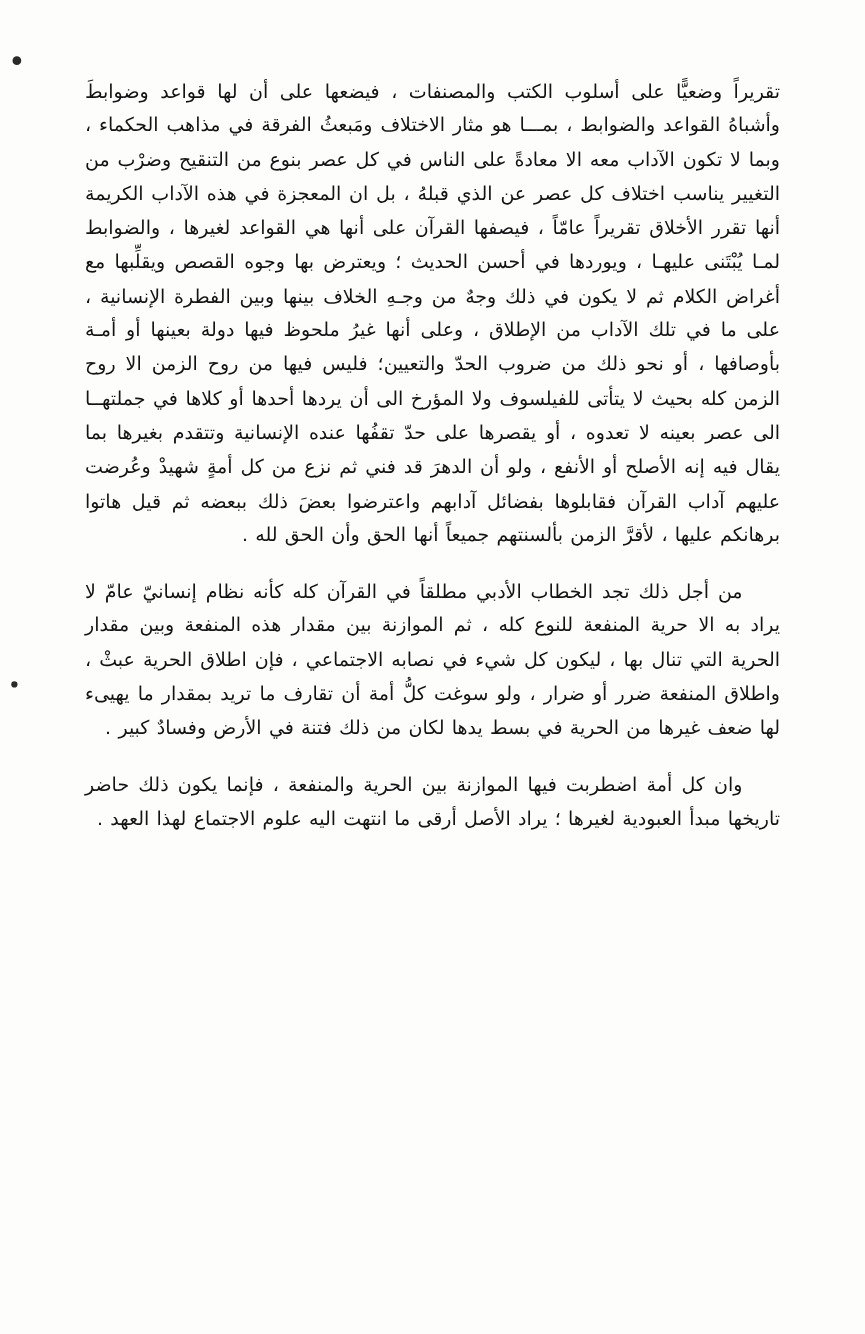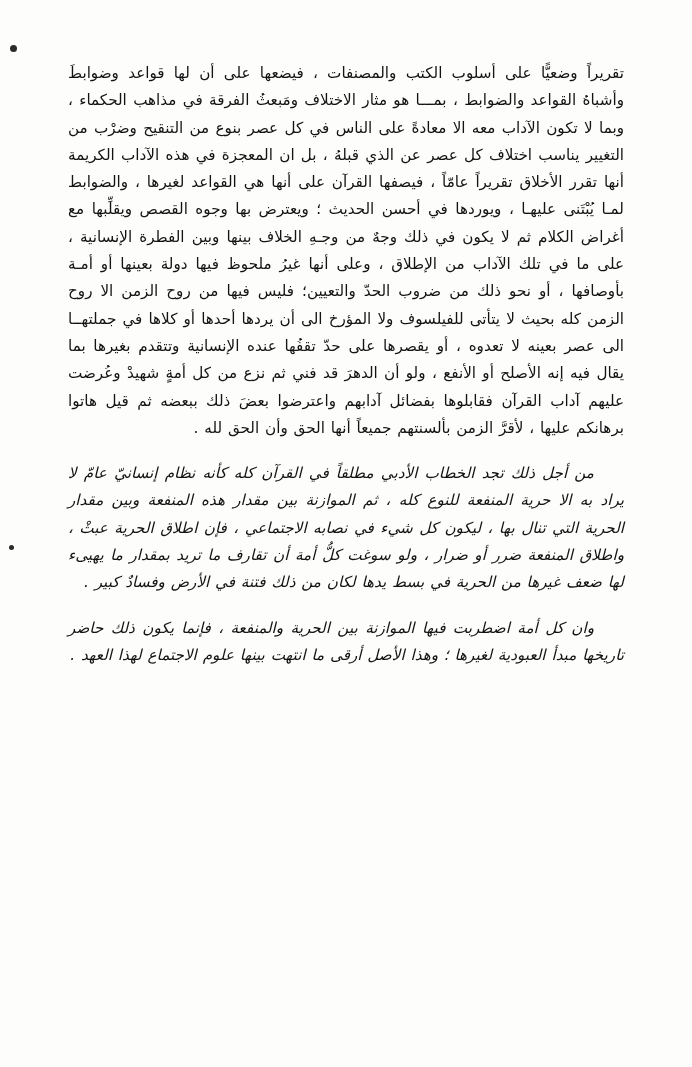--- a/index.html
+++ b/index.html
@@ -43,21 +43,20 @@
     font-size: 15.2px;
     line-height: 27.3px;
     color: #131313;
     letter-spacing: 0px;
     word-spacing: 1px;
     text-align: justify;
     text-align-last: right;
   }
   p.para.indent {
     text-indent: 30px;
-    font-style: italic;
   }
   p.para:last-child {
     margin-bottom: 0;
   }
   .page-number {
     position: absolute;
     bottom: 88px;
     left: 0;
     right: 0;
     text-align: center;
@@ -71,17 +70,17 @@
 <body>
 
 <div class="page">
 
   <span class="margin-mark mark-top"></span>
   <span class="margin-mark mark-mid"></span>
 
   <div class="text-column">
     <p class="para">تقريراً وضعيًّا على أسلوب الكتب والمصنفات ، فيضعها على أن لها  قواعد وضوابطَ وأشباهُ القواعد والضوابط ، بمـــا هو مثار الاختلاف ومَبعثُ الفرقة في مذاهب الحكماء ، وبما لا تكون الآداب معه الا  معادةً على الناس في كل عصر بنوع من التنقيح وضرْب من التغيير يناسب  اختلاف كل عصر عن الذي قبلهُ ، بل ان المعجزة في هذه الآداب الكريمة أنها  تقرر الأخلاق تقريراً عامّاً ، فيصفها القرآن على أنها هي القواعد لغيرها ، والضوابط لمـا يُبْتَنى عليهـا ، ويوردها في أحسن الحديث ؛ ويعترض بها وجوه  القصص ويقلِّبها مع أغراض الكلام ثم لا يكون في ذلك وجهٌ من وجـهِ  الخلاف بينها وبين الفطرة الإنسانية ، على ما في تلك الآداب من الإطلاق ، وعلى أنها غيرُ ملحوظ فيها دولة بعينها أو أمـة بأوصافها ، أو نحو ذلك من  ضروب الحدّ والتعيين؛ فليس فيها من روح الزمن الا روح الزمن كله بحيث لا يتأتى للفيلسوف ولا المؤرخ الى أن يردها أحدها أو كلاها في جملتهــا  الى  عصر بعينه لا تعدوه ، أو يقصرها على حدّ  تقفُها  عنده الإنسانية وتتقدم بغيرها بما يقال فيه إنه الأصلح أو الأنفع ، ولو أن الدهرَ  قد  فني ثم  نزع من كل أمةٍ شهيدْ وعُرضت عليهم آداب القرآن فقابلوها  بفضائل آدابهم واعترضوا بعضَ ذلك ببعضه ثم قيل هاتوا برهانكم عليها ، لأقرَّ  الزمن بألسنتهم جميعاً أنها الحق وأن الحق لله .</p>
     <p class="para indent">من أجل ذلك تجد الخطاب الأدبي مطلقاً في القرآن كله كأنه نظام إنسانيّ عامّ لا يراد به الا حرية المنفعة للنوع كله ، ثم الموازنة بين مقدار هذه المنفعة وبين مقدار الحرية التي تنال بها ، ليكون كل شيء في نصابه الاجتماعي ، فإن اطلاق الحرية عبثْ ، واطلاق المنفعة ضرر أو ضرار ، ولو سوغت كلُّ أمة أن تقارف ما تريد بمقدار ما يهيىء لها  ضعف غيرها من الحرية في بسط يدها لكان من ذلك فتنة في الأرض وفسادٌ كبير .</p>
-    <p class="para indent">وان كل أمة اضطربت فيها الموازنة بين الحرية والمنفعة ، فإنما يكون ذلك حاضر تاريخها مبدأ العبودية لغيرها ؛ وهذا  الأصل أرقى ما انتهت بينها علوم الاجتماع لهذا العهد .</p>
+    <p class="para indent">وان كل أمة اضطربت فيها الموازنة بين الحرية والمنفعة ، فإنما يكون ذلك حاضر تاريخها مبدأ العبودية لغيرها ؛ يراد  الأصل أرقى ما انتهت اليه علوم الاجتماع لهذا العهد .</p>
   </div>
 
 
 </div>
 
 </body></html>

